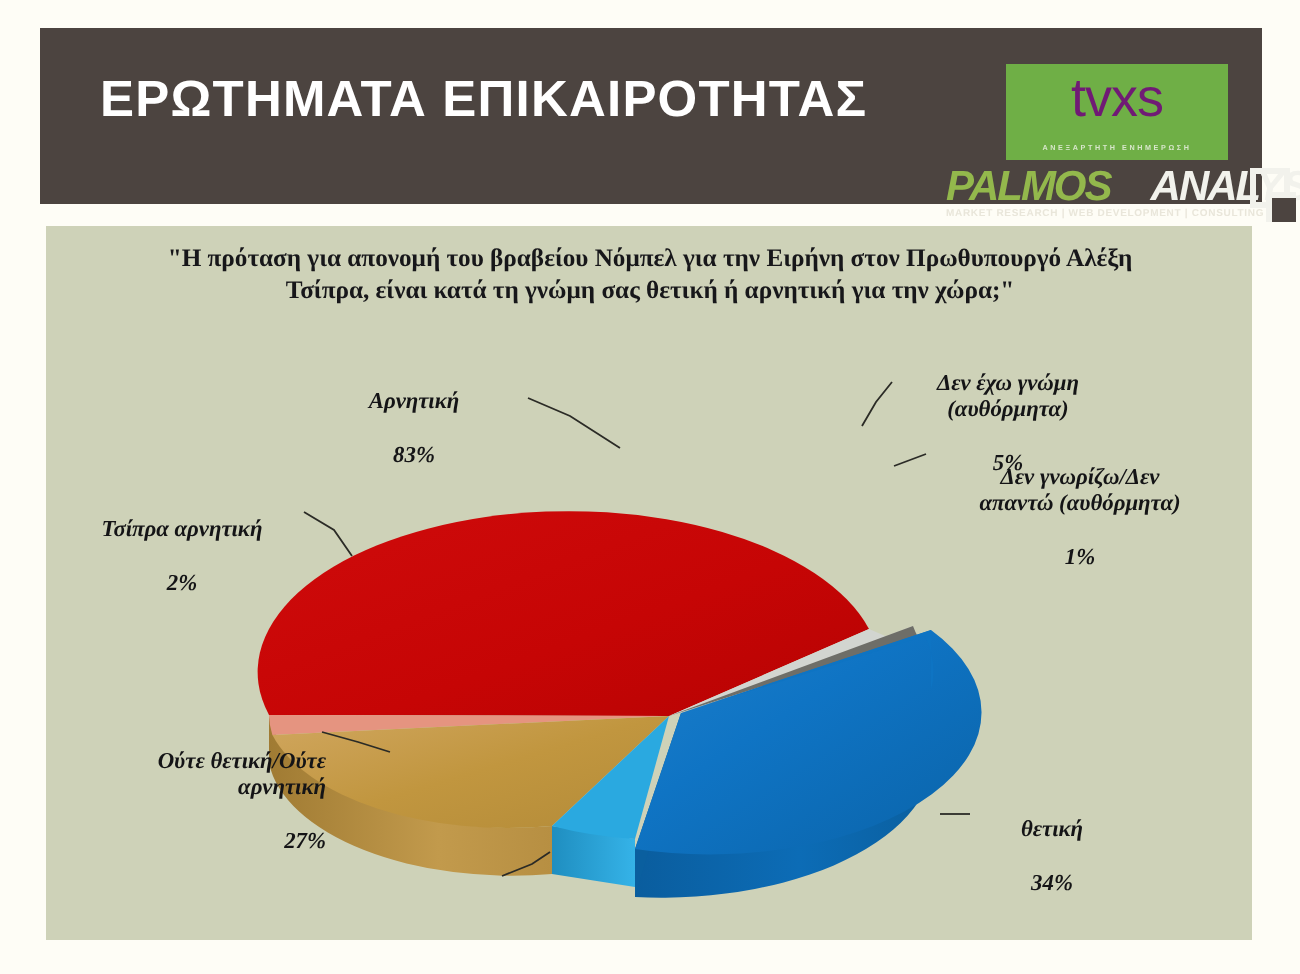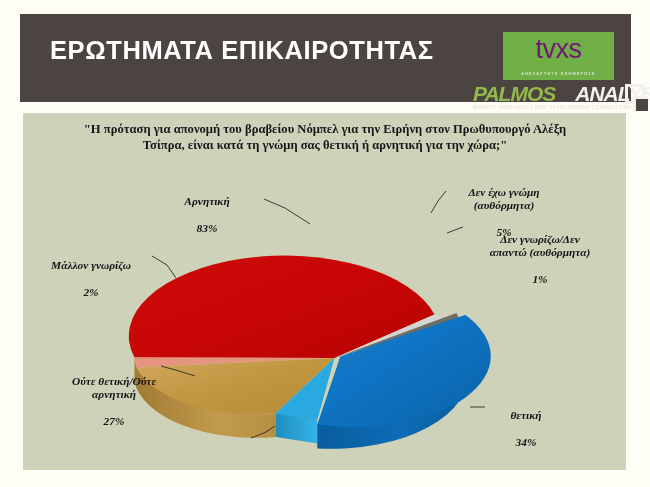--- a/index.html
+++ b/index.html
@@ -155,21 +155,21 @@
     font-style: italic;
     font-weight: bold;
     color: #141416;
     line-height: 13.6px;
     white-space: pre-line;
   }
   .lbl .pct { font-style: italic; font-weight: bold; }
 
   #lbl-arnitiki     { left: 124px;  top: 68px;  width: 120px; text-align: center; }
   #lbl-mallon-arn   { left: 6px;    top: 132px; width: 124px; text-align: center; }
-  #lbl-oute         { left: 26px;   top: 248px; width: 130px; text-align: center; }
+  #lbl-oute         { left: 10px;   top: 248px; width: 130px; text-align: right; }
   #lbl-mallon-thet  { left: 100px;  top: 316px; width: 130px; text-align: center; }
   #lbl-thetiki      { left: 458px;  top: 282px; width: 90px;  text-align: center; }
   #lbl-den-exw      { left: 420px;  top: 59px;  width: 122px; text-align: center; }
   #lbl-den-gnwrizw  { left: 437px;  top: 106px; width: 160px; text-align: center; }
 </style>
 </head>
 <body>
 
 <div id="slide">
 
@@ -264,21 +264,21 @@
         </g>
       </svg>
     </div>
 
     <div class="lbl" id="lbl-arnitiki">
       <span>Αρνητική</span><br>
       <span class="pct">83%</span>
     </div>
 
     <div class="lbl" id="lbl-mallon-arn">
-      <span>Μάλλον γνωρίζω</span><br>
+      <span>Τσίπρα αρνητική</span><br>
       <span class="pct">2%</span>
     </div>
 
     <div class="lbl" id="lbl-oute">
       <span>Ούτε θετική/Ούτε
 αρνητική</span><br>
       <span class="pct">27%</span>
     </div>
 
 

